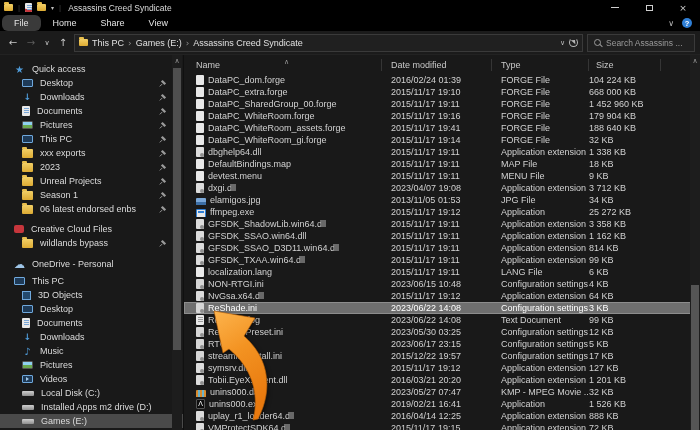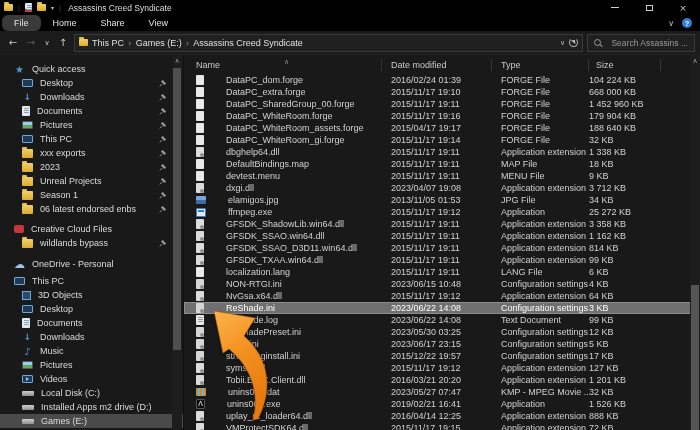--- a/index.html
+++ b/index.html
@@ -30,21 +30,21 @@
   .addrrow { height:24px; background:#1b1b1b; display:flex; align-items:center; padding:0 5px 0 6px; gap:4px; border-bottom:1px solid #222; }
   .navbtn { color:#c9c9c9; font-size:10px; width:14px; text-align:center; }
   .navbtn.dim { color:#5d5d5d; }
   .navbtn.small { font-size:7px; width:10px; }
   .addrbox { flex:1; height:18px; background:#202020; border:1px solid #3a3a3a; display:flex; align-items:center; padding:0 4px; gap:4px; font-size:9px; min-width:0; }
   .addrbox .crumb { color:#e0e0e0; white-space:nowrap; }
   .addrbox .crumbsep { color:#8f8f8f; font-size:9px; }
   .addrbox .spacer { flex:1; }
   .refresh { width:9px; height:9px; border:1px solid #b5b5b5; border-radius:50%; border-top-color:transparent; position:relative; }
   .refresh:after { content:""; position:absolute; top:-2px; right:-1px; border:3px solid transparent; border-bottom-color:#b5b5b5; transform:rotate(40deg); }
-  .searchbox { width:108px; height:18px; background:#202020; border:1px solid #3a3a3a; display:flex; align-items:center; gap:5px; padding:8px 6px; font-size:8.5px; color:#9a9a9a;justify-content:space-between; }
+  .searchbox { width:108px; height:18px; background:#202020; border:1px solid #3a3a3a; display:flex; align-items:center; gap:5px; padding:8px 6px; font-size:8.5px; color:#9a9a9a; }
   .mag { width:7px; height:7px; border:1px solid #9a9a9a; border-radius:50%; position:relative; flex:none; }
   .mag:after { content:""; position:absolute; width:4px; height:1px; background:#9a9a9a; right:-3px; bottom:-1px; transform:rotate(45deg); }
 
   
   .content { position:relative; display:flex; height:375px; }
 
   
   .sidebar { position:relative; width:183px; background:#191919; padding-top:7px; overflow:hidden; flex:none; }
   .side-item { height:14px; display:flex; align-items:center; gap:7px; padding-left:14px; font-size:9px; color:#dcdcdc; position:relative; white-space:nowrap; }
   .side-item.child { padding-left:22px; }
@@ -78,21 +78,21 @@
   .hc0 { width:198px; padding-left:12px; }
   .hc1 { width:110px; padding-left:9px; }
   .hc2 { width:97px; padding-left:9px; }
   .hc3 { width:72px; padding-left:7px; }
   .sortcaret { position:absolute; left:100px; top:-1px; color:#9a9a9a; font-size:7px; }
 
   .rows { position:absolute; top:16px; left:0; right:0; bottom:0; overflow:hidden; }
   .cliprow { height:3px; overflow:hidden; font-size:9px; color:#8a8a8a; padding-left:27px; letter-spacing:2px; line-height:1px; }
   .row { height:12px; display:flex; align-items:center; font-size:9px; color:#d2d2d2; }
   .row.selected { background:#6f6f6f; color:#fff; box-shadow:inset 0 0 0 1px #8d8d8d; }
-  .c-name { width:198px; padding-left:12px; display:flex; align-items:flex-start; gap:22px; overflow:hidden; white-space:nowrap; flex:none; }
+  .c-name { width:198px; padding-left:12px; display:flex; align-items:flex-end; gap:4px; overflow:hidden; white-space:nowrap; flex:none; }
   .c-date { width:110px; padding-left:9px; flex:none; white-space:nowrap; }
   .c-type { width:97px; padding-left:9px; flex:none; white-space:nowrap; overflow:hidden; }
   .c-size { width:72px; text-align:left; padding-right:6px; flex:none; white-space:nowrap; }
 
   .fi { width:9px; height:10px; flex:none; position:relative; }
   .fi-page, .fi-dll, .fi-ini, .fi-text { width:8px; height:10px; background:#e9e9e9; border-radius:1px; }
   .fi-dll { background:#dcdcdc; }
   .fi-dll:after, .fi-ini:after { content:""; position:absolute; width:4px; height:4px; border-radius:50%; background:#8f8f8f; right:0px; bottom:0px; }
   .fi-ini { background:#d6d6d6; }
   .fi-text:before { content:""; position:absolute; top:2px; left:1.5px; width:5px; height:1px; background:#9a9a9a; box-shadow:0 2px 0 #9a9a9a, 0 4px 0 #9a9a9a; }
@@ -406,21 +406,21 @@
               </span>
               <span class="c-date">2015/11/17 19:16</span>
               <span class="c-type">FORGE File</span>
               <span class="c-size">179 904 KB</span>
             </div>
             <div class="row">
               <span class="c-name">
                 <span class="fi fi-page"></span>
                 <span>DataPC_WhiteRoom_assets.forge</span>
               </span>
-              <span class="c-date">2015/04/17 19:17</span>
+              <span class="c-date">2015/11/17 19:41</span>
               <span class="c-type">FORGE File</span>
               <span class="c-size">188 640 KB</span>
             </div>
             <div class="row">
               <span class="c-name">
                 <span class="fi fi-page"></span>
                 <span>DataPC_WhiteRoom_gi.forge</span>
               </span>
               <span class="c-date">2015/11/17 19:14</span>
               <span class="c-type">FORGE File</span>

